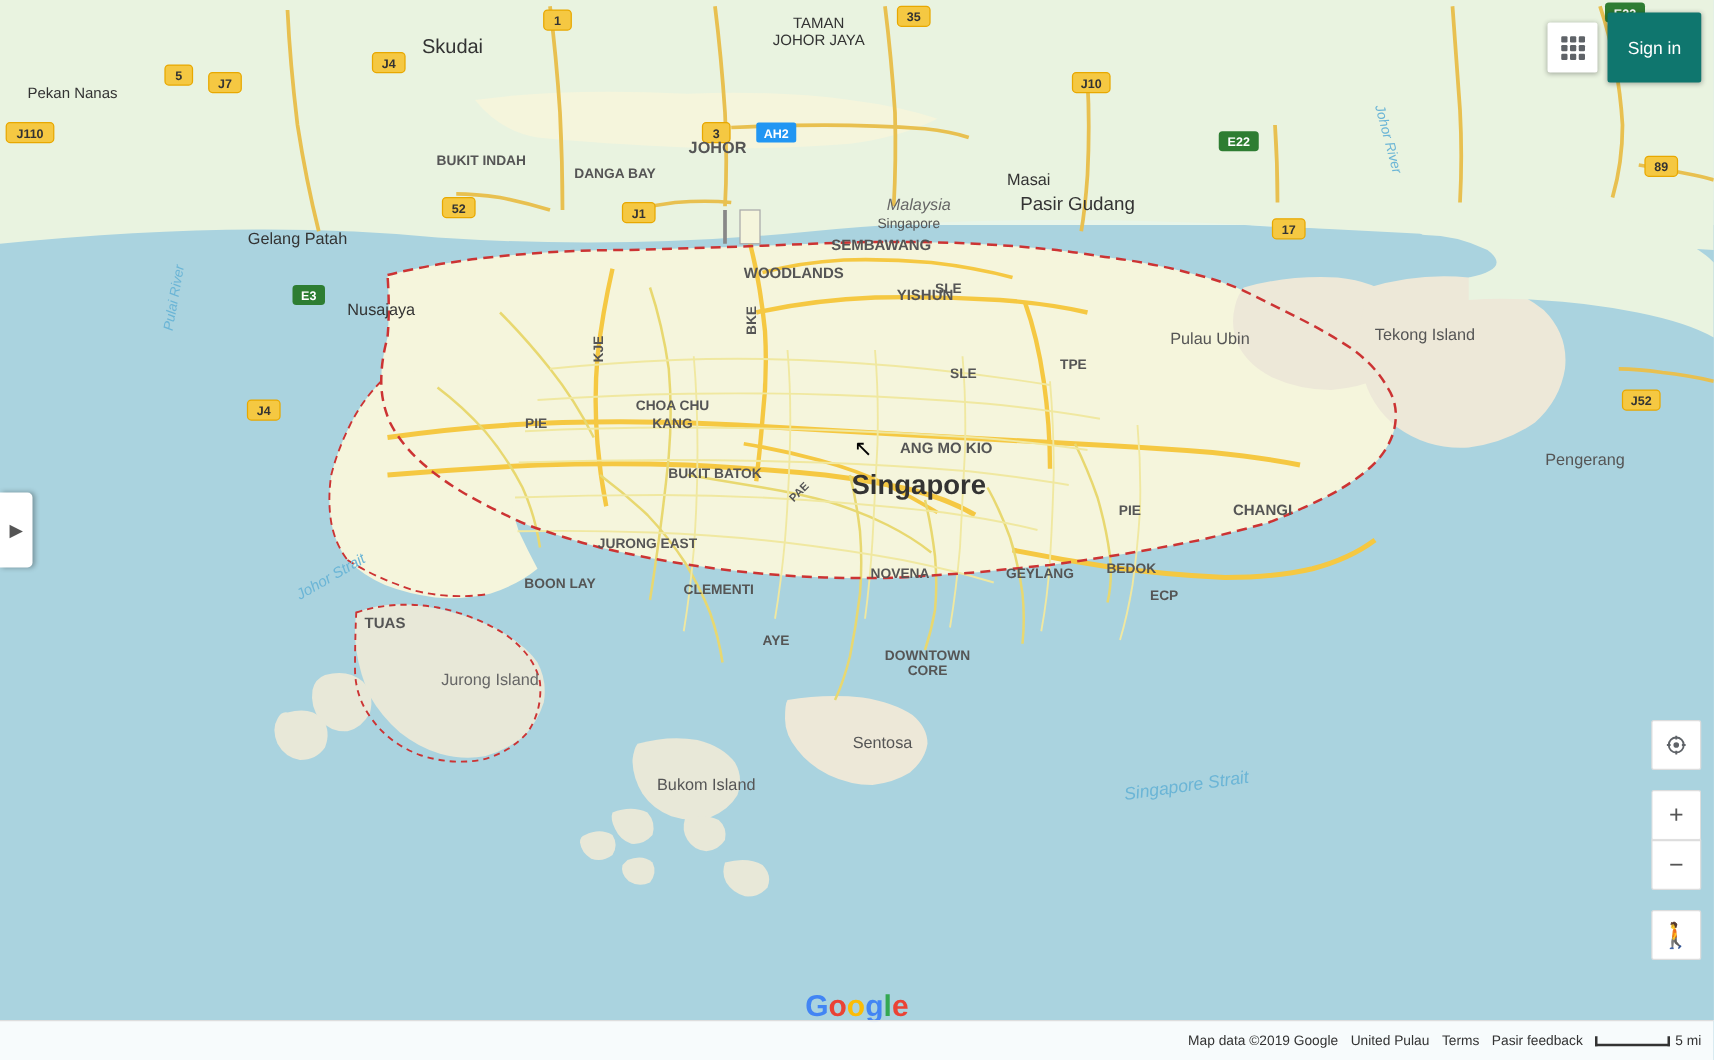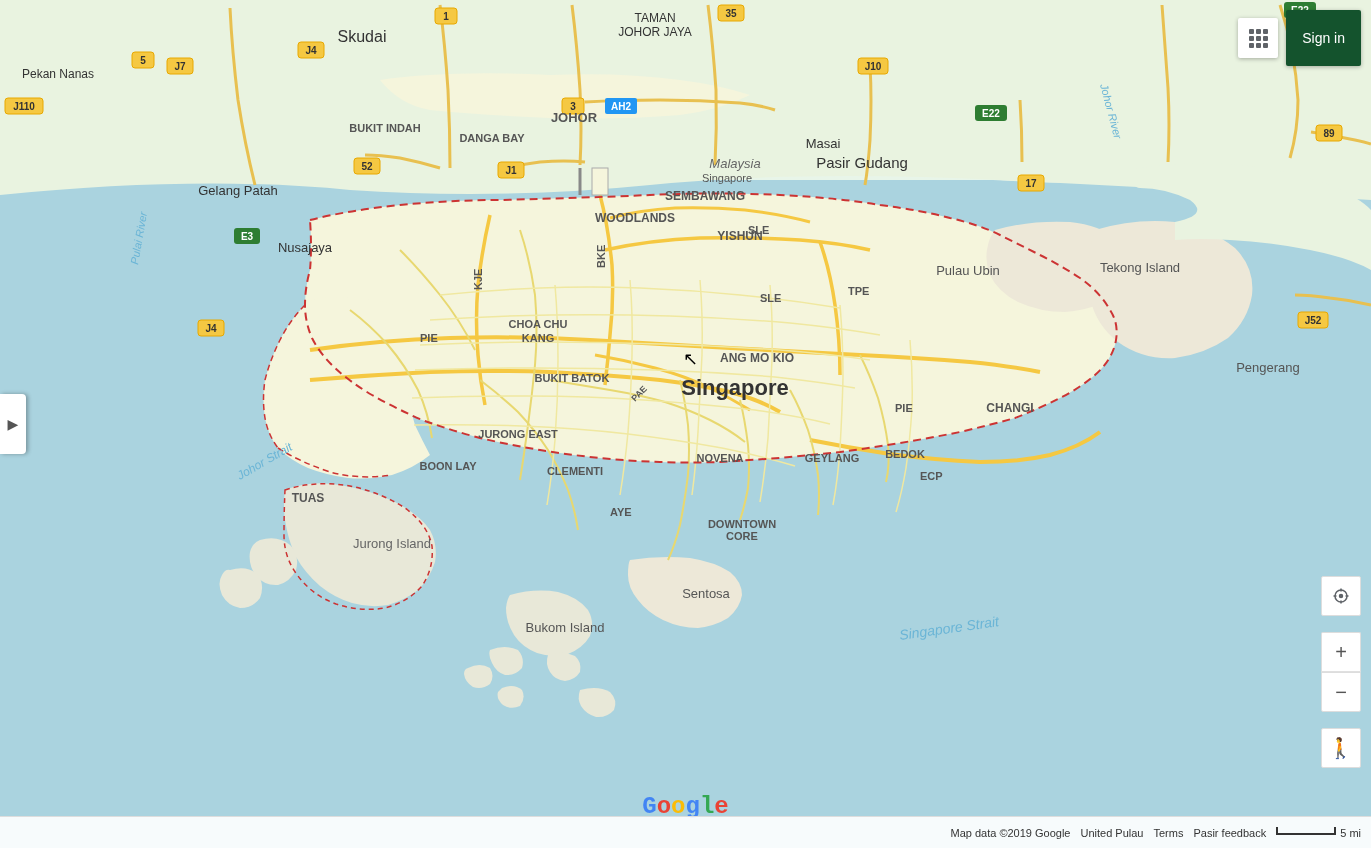--- a/index.html
+++ b/index.html
@@ -51,21 +51,21 @@
     }
 
     .google-apps-grid span {
       width: 5px;
       height: 5px;
       background: #5f6368;
       border-radius: 1px;
     }
 
     .sign-in-btn {
-      background: #14532d;
+      background: #0f766e;
       color: white;
       border: none;
       border-radius: 2px;
       padding: 20px 16px;
       font-size: 14px;
       font-weight: 500;
       cursor: pointer;
       box-shadow: 0 1px 4px rgba(0,0,0,0.3);
     }
 
@@ -193,21 +193,21 @@
     }
 
     .bottom-bar-center {
       position: absolute;
       left: 50%;
       transform: translateX(-50%);
     }
 
     .scale-bar {
       display: flex;
-      align-items: flex-start;
+      align-items: center;
       gap: 4px;
     }
 
     .scale-line {
       width: 60px;
       height: 8px;
       border: 2px solid #333;
       border-top: none;
     }
 
@@ -573,21 +573,21 @@
     <button class="map-control-btn" style="border-radius:0 0 2px 2px;">−</button>
     <div style="margin-top:8px;">
       <button class="street-view-btn" title="Street View">
         <span style="font-size:20px;">🚶</span>
       </button>
     </div>
   </div>
 
 
   <div class="bottom-bar-center" style="position:absolute; bottom:28px; left:50%; transform:translateX(-50%); z-index:100;">
-    <span style="font-size:24px; font-weight:bold; font-family:Liberation Mono, monospace;">
+    <span style="font-size:24px; font-weight:bold; font-family:Liberation Sans, sans-serif;">
       <span class="g-blue">G</span><span class="g-red">o</span><span class="g-yellow">o</span><span class="g-blue">g</span><span class="g-green">l</span><span class="g-red">e</span>
     </span>
   </div>
 
   <div class="bottom-bar">
     <span>Map data ©2019 Google</span>
     <a href="#">United Pulau</a>
     <a href="#">Terms</a>
     <a href="#">Pasir feedback</a>
     <div class="scale-bar">

